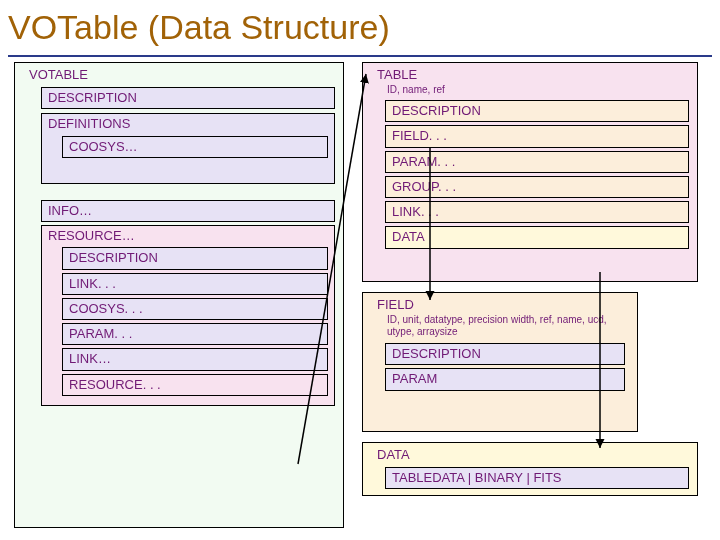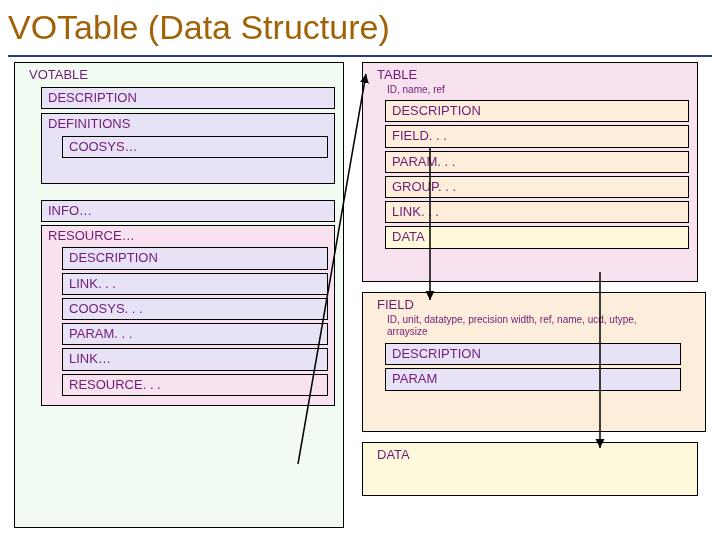--- a/index.html
+++ b/index.html
@@ -59,23 +59,23 @@
   #tr {
     left: 362px; top: 6px;
     width: 336px; height: 220px;
     background: #f8e2ef;
     padding: 2px 8px 6px 8px;
   }
 
   
   #br-field {
     left: 362px; top: 236px;
-    width: 344px; height: 140px;
+    width: 276px; height: 140px;
     background: #fceedb;
-    padding: 2px 24px 6px 8px;
+    padding: 2px 12px 6px 8px;
   }
 
   
   #br-data {
     left: 362px; top: 386px;
     width: 336px; height: 54px;
     background: #fff9db;
     padding: 2px 8px 6px 8px;
   }
 
@@ -145,20 +145,23 @@
     <div class="hdr">FIELD</div>
     <div class="sub" style="line-height:1.2">ID, unit, datatype, precision width, ref, name, ucd, utype, arraysize</div>
     <div style="padding-left:14px">
       <div class="item lav">DESCRIPTION</div>
       <div class="item lav">PARAM</div>
     </div>
   </div>
 
   <div id="br-data" class="box yellow">
     <div class="hdr">DATA</div>
+    <div style="padding-left:14px">
+      <div class="item lav">TABLEDATA | BINARY | FITS</div>
+    </div>
   </div>
 
   <svg class="arrows">
     <defs>
       <marker id="ah" markerWidth="8" markerHeight="8" refX="6" refY="3" orient="auto">
         <path d="M0,0 L6,3 L0,6 Z" fill="#000"></path>
       </marker>
     </defs>
 
     <line x1="298" y1="408" x2="366" y2="18" stroke="#000" stroke-width="1.5" marker-end="url(#ah)"></line>

